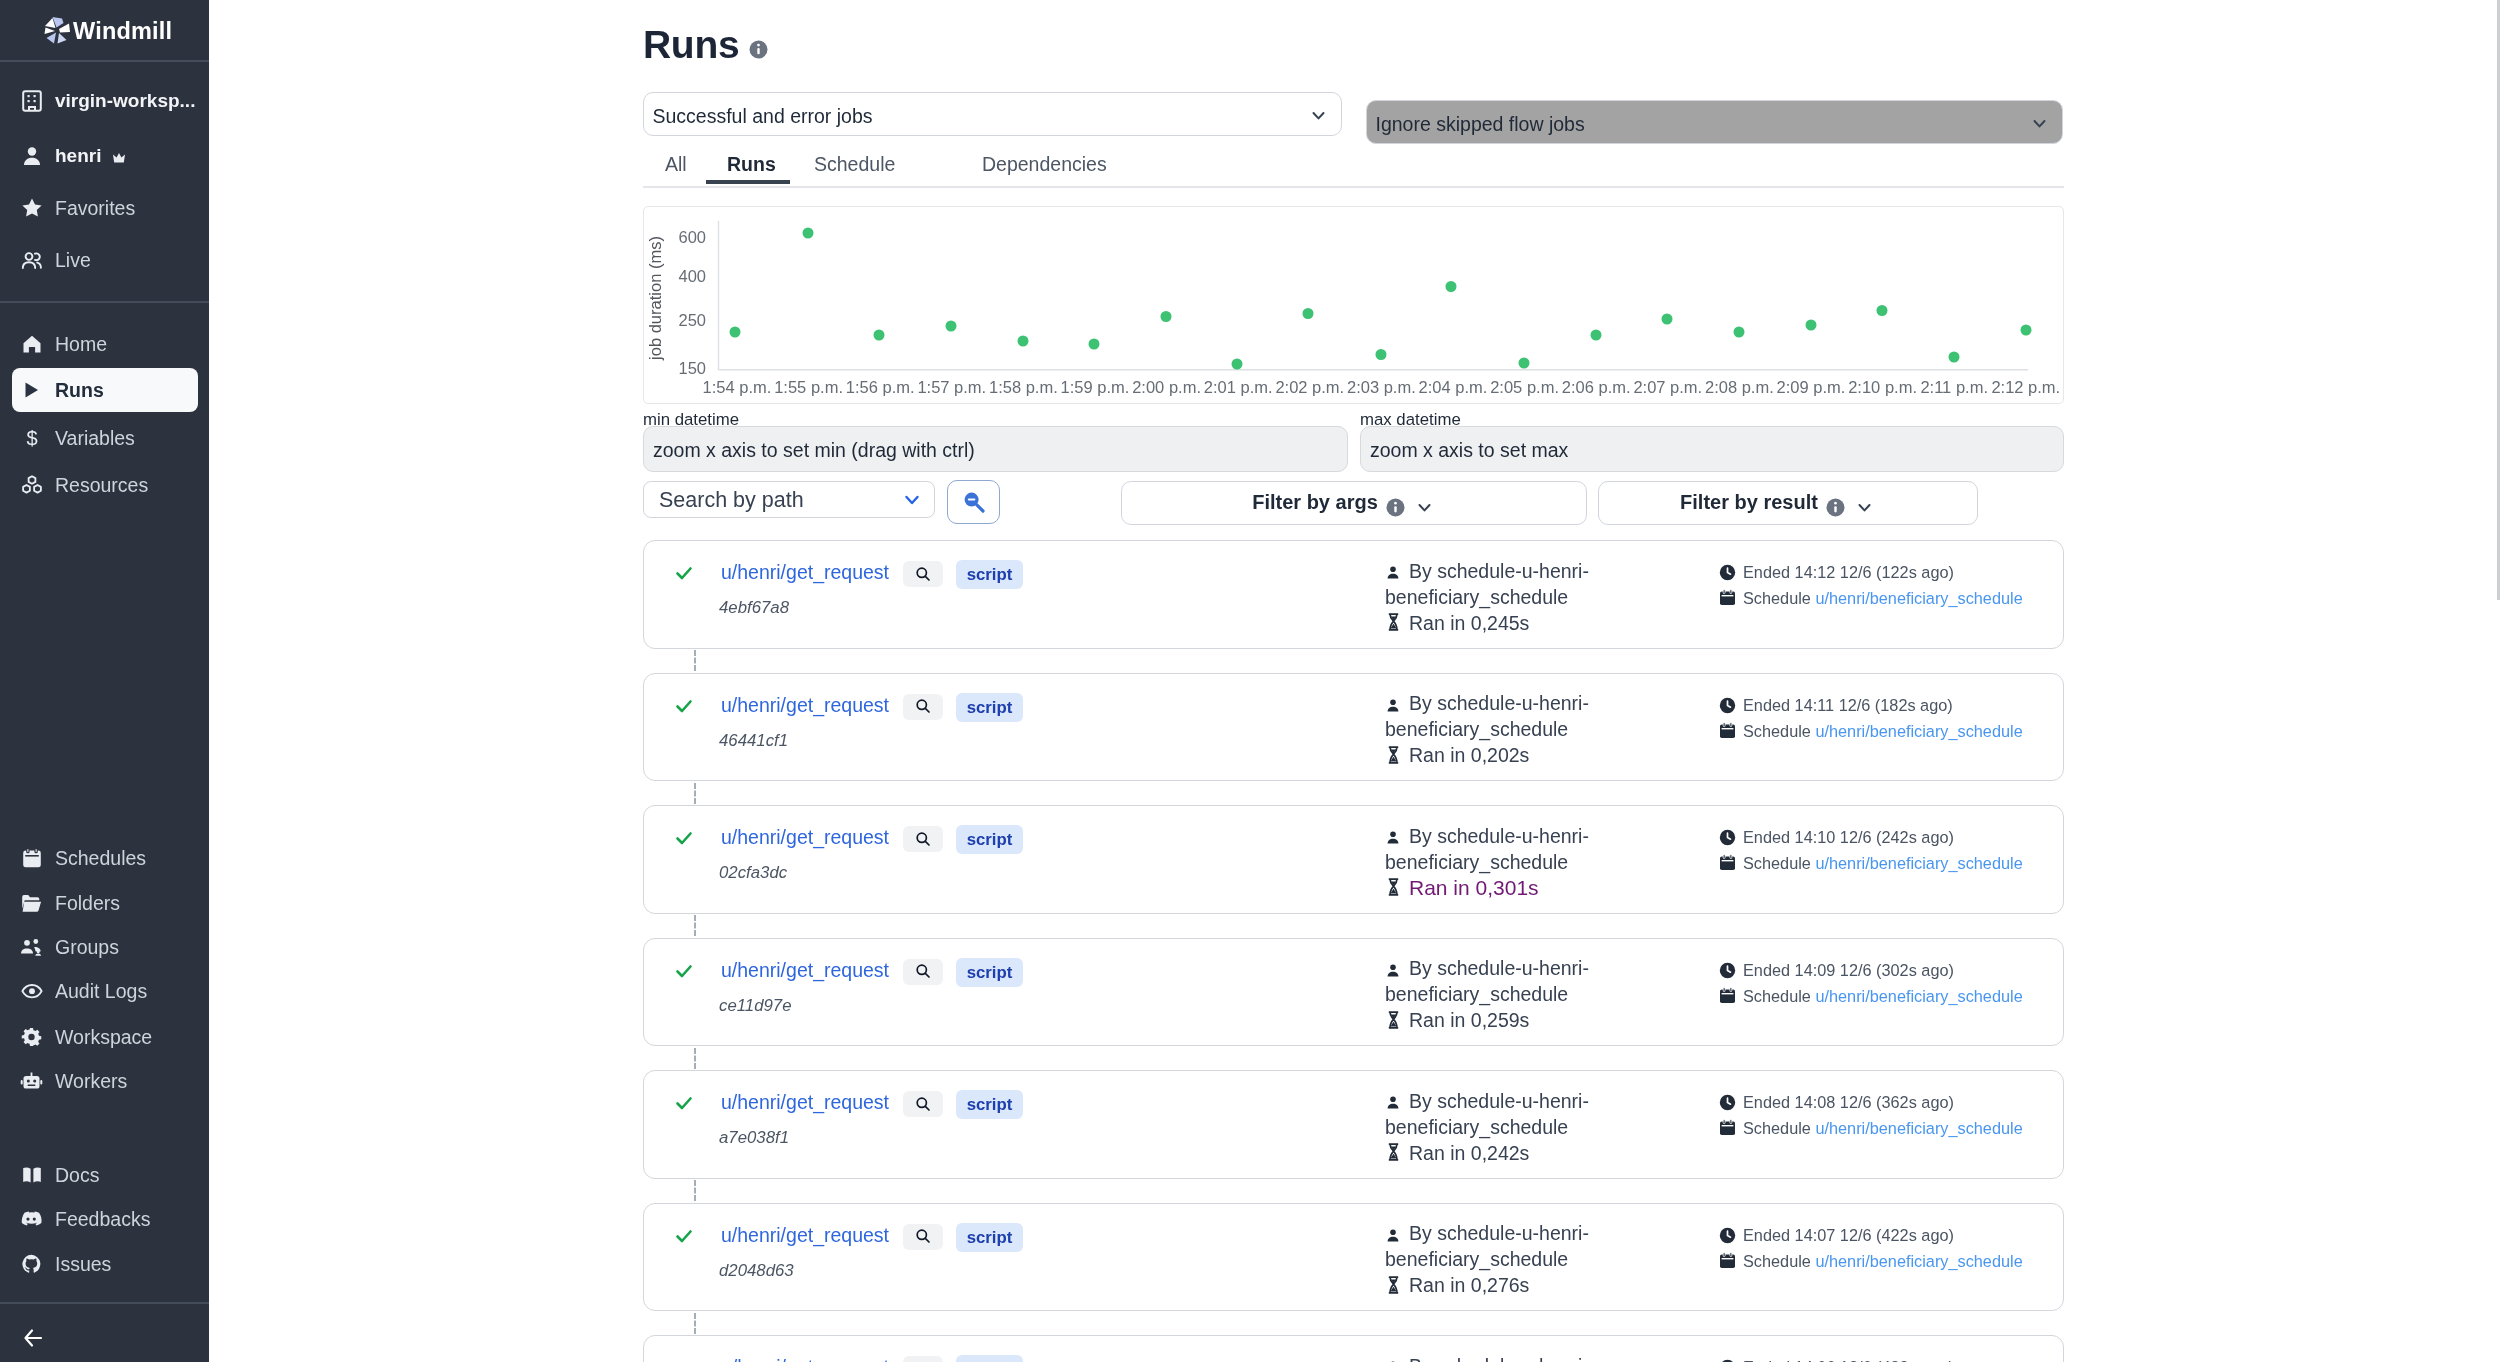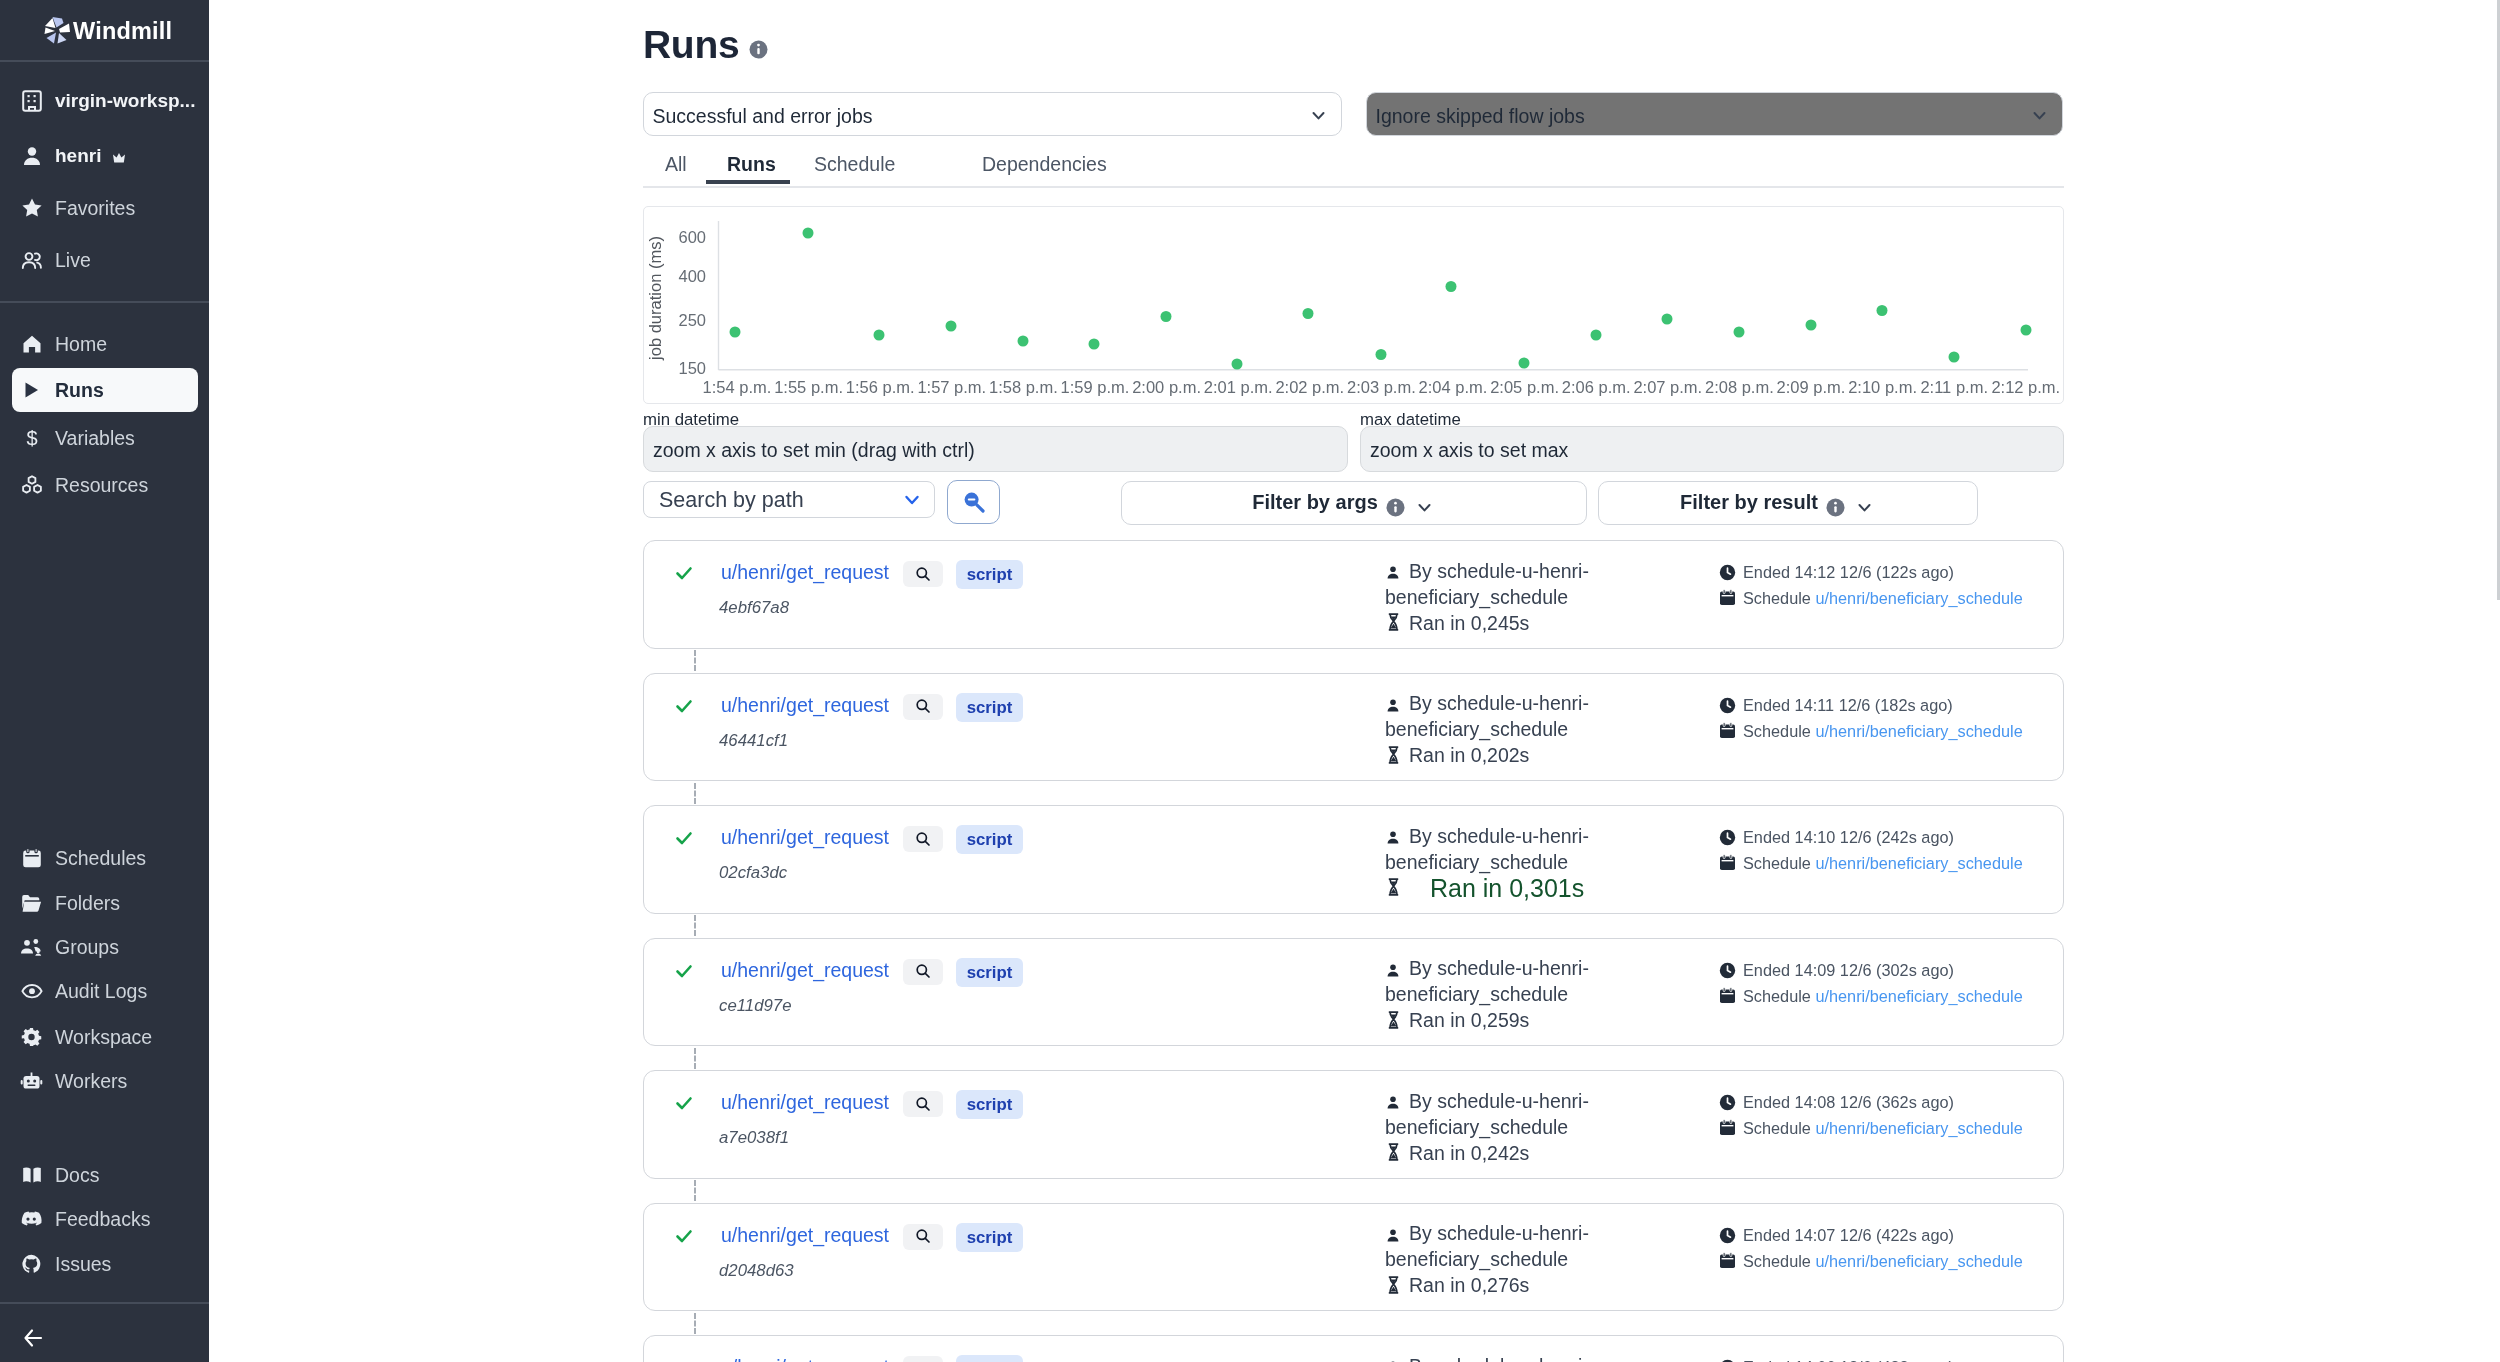--- a/index.html
+++ b/index.html
@@ -165,21 +165,21 @@
 </div>
 <div style="position:absolute;left:643px;top:25px;font-size:39px;font-weight:700;color:#1d2637;letter-spacing:-.3px;line-height:1;">Runs</div>
 <div style="position:absolute;left:749px;top:40px;line-height:0;"><svg width="19" height="19" viewBox="0 0 19 19" style="">
       <circle cx="9.5" cy="9.5" r="9" fill="#6b7280"></circle>
       <rect x="8.3" y="8" width="2.4" height="6.3" rx="1.1" fill="#fff"></rect>
       <circle cx="9.5" cy="5.1" r="1.4" fill="#fff"></circle>
     </svg></div>
 <div style="height:44px;background:#fff;border:1.5px solid #d2d6dc;border-radius:10px;font-size:19.5px;color:#1f2937;line-height:46px;padding-left:8.5px;position:absolute;left:643px;top:92px;width:699px;">Successful and error jobs<span style="position:absolute;right:13px;top:13px;line-height:0;"><svg width="19" height="19" viewBox="0 0 19 19" style="">
         <path d="M4.5 7 l5 5.4 L14.5 7" fill="none" stroke="#374151" stroke-width="2" stroke-linecap="round" stroke-linejoin="round"></path>
       </svg></span></div>
-<div style="height:44px;background:#737373;border:1.5px solid #d2d6dc;border-radius:10px;font-size:19.5px;color:#1f2937;line-height:46px;padding-left:8.5px;position:absolute;left:1366px;top:92px;width:697px;">Ignore skipped flow jobs<span style="position:absolute;right:13px;top:13px;line-height:0;"><svg width="19" height="19" viewBox="0 0 19 19" style="">
+<div style="height:44px;background:#a3a3a3;border:1.5px solid #d2d6dc;border-radius:10px;font-size:19.5px;color:#1f2937;line-height:46px;padding-left:8.5px;position:absolute;left:1366px;top:100px;width:697px;">Ignore skipped flow jobs<span style="position:absolute;right:13px;top:13px;line-height:0;"><svg width="19" height="19" viewBox="0 0 19 19" style="">
         <path d="M4.5 7 l5 5.4 L14.5 7" fill="none" stroke="#374151" stroke-width="2" stroke-linecap="round" stroke-linejoin="round"></path>
       </svg></span></div>
 <div style="position:absolute;left:665px;top:154px;font-size:19.5px;color:#4c5665;line-height:21px;">All</div>
 <div style="position:absolute;left:727px;top:154px;font-size:19.5px;color:#1f2937;font-weight:700;line-height:21px;">Runs</div>
 <div style="position:absolute;left:814px;top:154px;font-size:19.5px;color:#4c5665;line-height:21px;">Schedule</div>
 <div style="position:absolute;left:934px;top:154px;font-size:19.5px;color:#4c5665;line-height:21px;margin-left:48px;">Dependencies</div>
 <div style="position:absolute;left:706px;top:180px;width:84px;height:3.5px;background:#39424f;"></div>
 <div style="position:absolute;left:643px;top:186px;width:1421px;height:1.5px;background:#e4e6ea;"></div>
 <div style="position:absolute;left:643px;top:206px;width:1421px;height:198px;border:1.5px solid #e5e7eb;border-radius:5px;"><svg width="1418" height="195" viewBox="0 0 1418 195" style="">
       <line x1="74.5" y1="14" x2="74.5" y2="163" stroke="#dde0e4" stroke-width="1.4"></line>
@@ -340,21 +340,21 @@
     <span style="position:absolute;left:742px;top:24px;line-height:0;"><svg width="14" height="15" viewBox="0 0 14 15" style="">
         <circle cx="7" cy="4.2" r="2.8" fill="#222b38"></circle>
         <path d="M1.6 13.6 c0-3 2.3-4.8 5.4-4.8 s5.4 1.8 5.4 4.8 Z" fill="#222b38"></path>
       </svg></span>
     <span style="position:absolute;left:765px;top:19.5px;font-size:19.5px;line-height:20px;color:#374151;">By schedule-u-henri-</span>
     <span style="position:absolute;left:741px;top:45.5px;font-size:19.5px;line-height:20px;color:#374151;">beneficiary_schedule</span>
     <span style="position:absolute;left:743px;top:72px;line-height:0;"><svg width="13" height="18" viewBox="0 0 13 18" style="">
         <path d="M1.8 1.1 h9.4 M1.8 16.9 h9.4 M3 1.1 c0 6.8 7 6.8 7 15.8 M10 1.1 c0 6.8-7 6.8-7 15.8" fill="none" stroke="#222b38" stroke-width="1.7"></path>
         <path d="M4 3.6 h5 l-2.5 3.9 Z M6.5 10.8 l3.1 4.8 h-6.2 Z" fill="#222b38"></path>
       </svg></span>
-    <span style="position:absolute;left:765px;top:71.5px;font-size:25px;line-height:20px;color:#14532d;margin-left:21px;">Ran in 0,301s</span>
+    <span style="position:absolute;left:765px;top:71.5px;font-size:21px;line-height:20px;color:#701a75;">Ran in 0,301s</span>
     <span style="position:absolute;left:1075px;top:23px;line-height:0;"><svg width="17" height="17" viewBox="0 0 17 17" style="">
         <circle cx="8.5" cy="8.5" r="7.7" fill="#222b38"></circle>
         <path d="M8.5 4.2 V8.5 L11.5 10.2" fill="none" stroke="#fff" stroke-width="1.7" stroke-linecap="round"></path>
       </svg></span>
     <span style="position:absolute;left:1099px;top:22px;font-size:16.3px;line-height:18px;color:#4a5462;">Ended 14:10 12/6 (242s ago)</span>
     <span style="position:absolute;left:1075px;top:48px;line-height:0;"><svg width="17" height="17" viewBox="0 0 17 17" style="">
         <rect x="1" y="2.4" width="15" height="13.6" rx="1.8" fill="#222b38"></rect>
         <rect x="4.2" y="0.7" width="1.9" height="3.8" rx=".8" fill="#222b38" stroke="#fff" stroke-width=".8"></rect>
         <rect x="10.9" y="0.7" width="1.9" height="3.8" rx=".8" fill="#222b38" stroke="#fff" stroke-width=".8"></rect>
         <rect x="2.6" y="6" width="11.8" height="1.4" fill="#fff"></rect>

